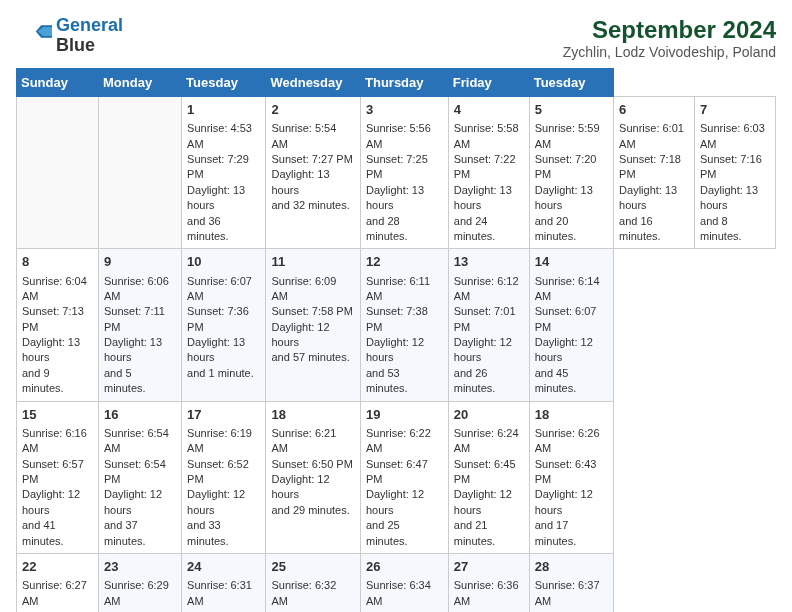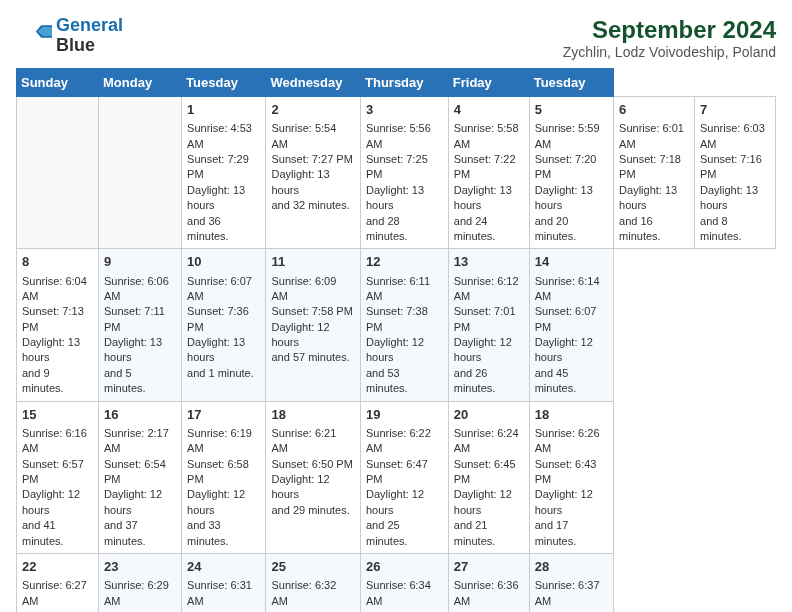--- a/index.html
+++ b/index.html
@@ -230,29 +230,29 @@
       <tr class="week-row">
         <td>
           <span class="day-num">15</span>
           <div>Sunrise: 6:16 AM</div>
           <div>Sunset: 6:57 PM</div>
           <div>Daylight: 12 hours</div>
           <div>and 41 minutes.</div>
         </td>
         <td>
           <span class="day-num">16</span>
-          <div>Sunrise: 2:17 AM</div>
+          <div>Sunrise: 6:54 AM</div>
           <div>Sunset: 6:54 PM</div>
           <div>Daylight: 12 hours</div>
           <div>and 37 minutes.</div>
         </td>
         <td>
           <span class="day-num">17</span>
           <div>Sunrise: 6:19 AM</div>
-          <div>Sunset: 6:58 PM</div>
+          <div>Sunset: 6:52 PM</div>
           <div>Daylight: 12 hours</div>
           <div>and 33 minutes.</div>
         </td>
         <td>
           <span class="day-num">18</span>
           <div>Sunrise: 6:21 AM</div>
           <div>Sunset: 6:50 PM</div>
           <div>Daylight: 12 hours</div>
           <div>and 29 minutes.</div>
         </td>

